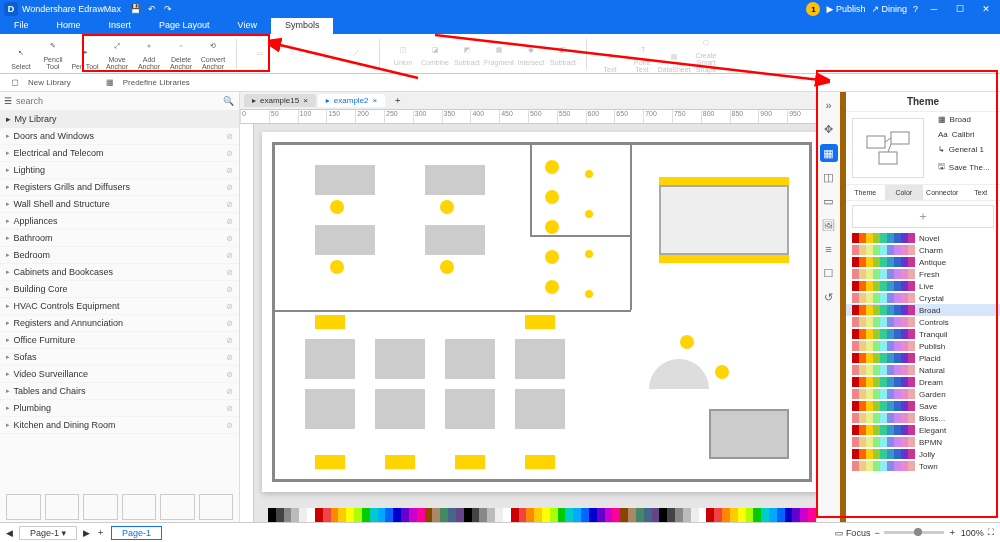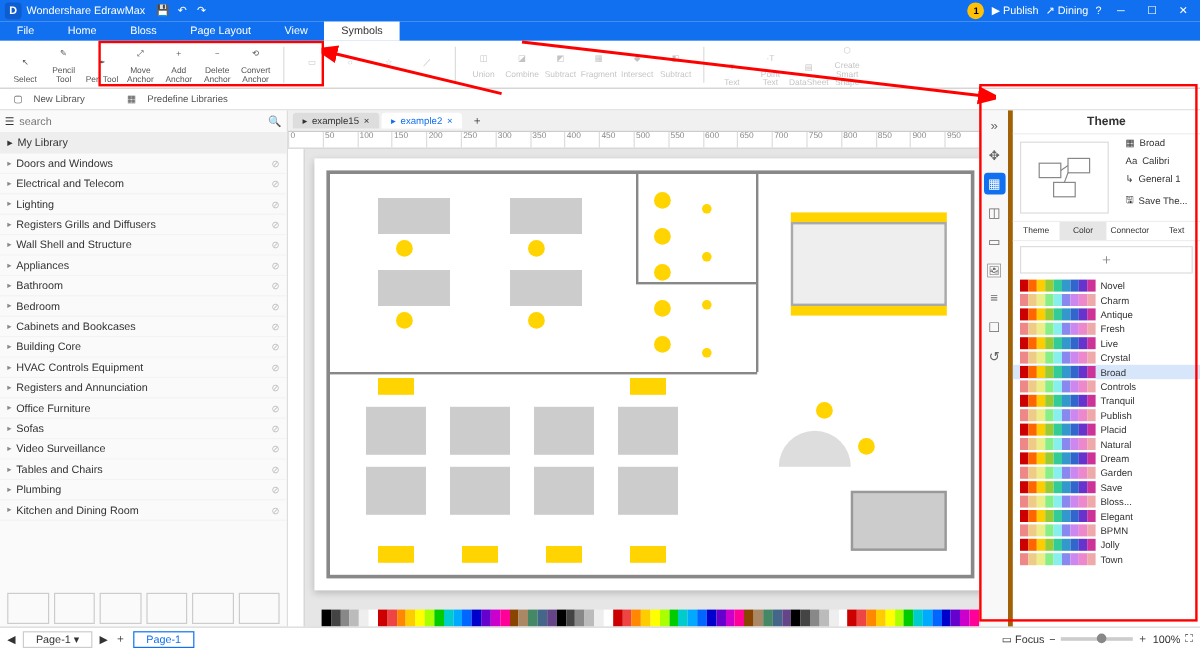--- a/index.html
+++ b/index.html
@@ -55,21 +55,21 @@
   
   .floor { position:absolute; inset:10px; border:3px solid #888; }
   .desk { position:absolute; background:#ccc; }
   .ychair { position:absolute; width:14px; height:14px; background:#ffd400; border-radius:50%; }
   .ydesk { position:absolute; background:#ffd400; }
   .wall { position:absolute; background:#888; }
 
   .colorbar { position:absolute; left:14px; right:0; bottom:0; height:14px; display:flex;}
   .colorbar div { flex:1; }
 
-  .rightpanel { width: 160px; background:#fff; border-left:4px solid #a16207; display:flex; flex-direction:column;}
+  .rightpanel { width: 160px; background:#fff; border-left:6px solid #a16207; display:flex; flex-direction:column;}
   .rightpanel .hdr { text-align:center; font-size:10px; font-weight:bold; padding:4px; border-bottom:1px solid #eee;}
   .rightpanel .preview { margin:6px; height:60px; border:1px solid #ddd; display:flex;align-items:center;justify-content:center; }
   .rightpanel .optrow { padding:3px 8px; font-size:8px; display:flex;align-items:center;gap:4px;}
   .rightpanel .modebtns { display:flex; border-top:1px solid #eee;border-bottom:1px solid #eee;}
   .rightpanel .modebtns div { flex:1; text-align:center; font-size:7px; padding:4px 0;}
   .rightpanel .modebtns div.sel { background:#e6e6e6;}
   .rightpanel .addrow { text-align:center; padding:2px; border:1px solid #ddd; margin:4px 6px; font-size:12px; color:#888;}
   .rightpanel .colorlist { flex:1; overflow-y:auto;}
   .rightpanel .crow { display:flex; align-items:center; padding:1px 6px; font-size:8px;}
   .rightpanel .crow.sel { background:#d8e6fb;}
@@ -106,21 +106,21 @@
     <span>?</span>
     <span class="winbtn">─</span>
     <span class="winbtn">☐</span>
     <span class="winbtn">✕</span>
   </div>
 </div>
 
 <div class="menubar">
   <div class="mitem">File</div>
   <div class="mitem">Home</div>
-  <div class="mitem">Bloss</div>
+  <div class="mitem">Insert</div>
   <div class="mitem">Page Layout</div>
   <div class="mitem">View</div>
   <div class="mitem active">Symbols</div>
 </div>
 
 <div class="ribbon">
   <div class="highlight-box"></div>
   <div class="grp">
     <div class="btn">
         <div class="ic">↖</div>

